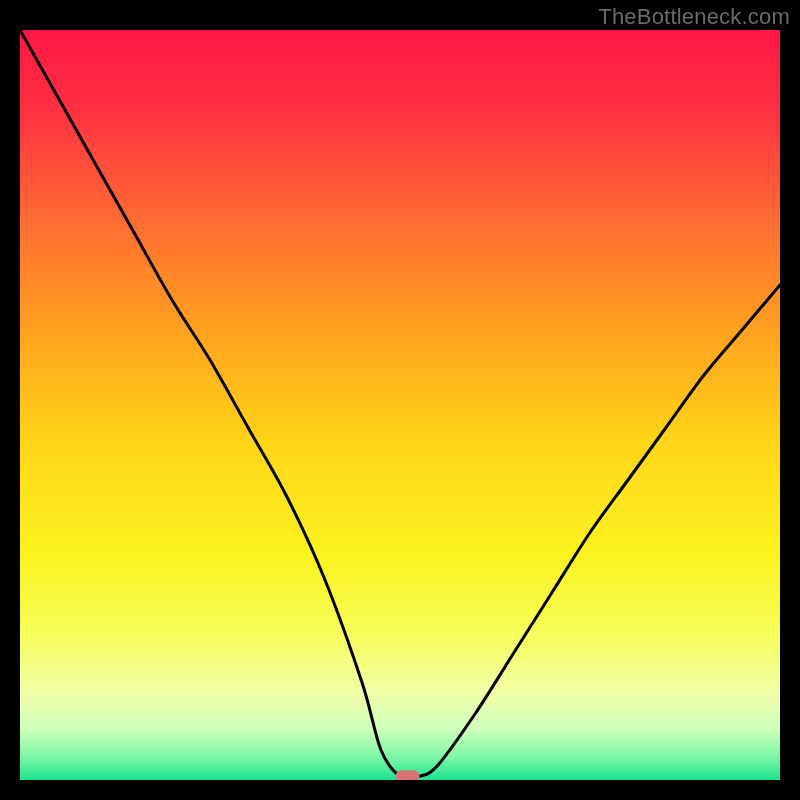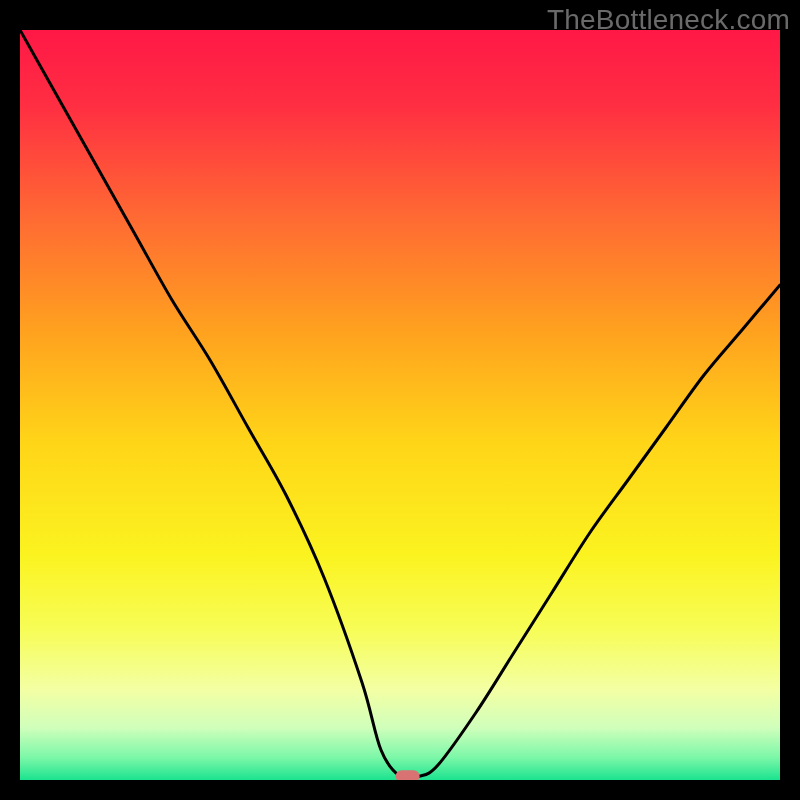--- a/index.html
+++ b/index.html
@@ -15,21 +15,21 @@
     position: relative;
     width: 800px;
     height: 800px;
     background: #000;
   }
   .watermark {
     position: absolute;
     top: 4px;
     right: 10px;
     color: #6a6a6a;
-    font-size: 28px;
+    font-size: 22px;
     font-weight: 500;
     letter-spacing: 0.2px;
     z-index: 10;
   }
   .plot {
     position: absolute;
     left: 20px;
     top: 30px;
     width: 760px;
     height: 750px;

